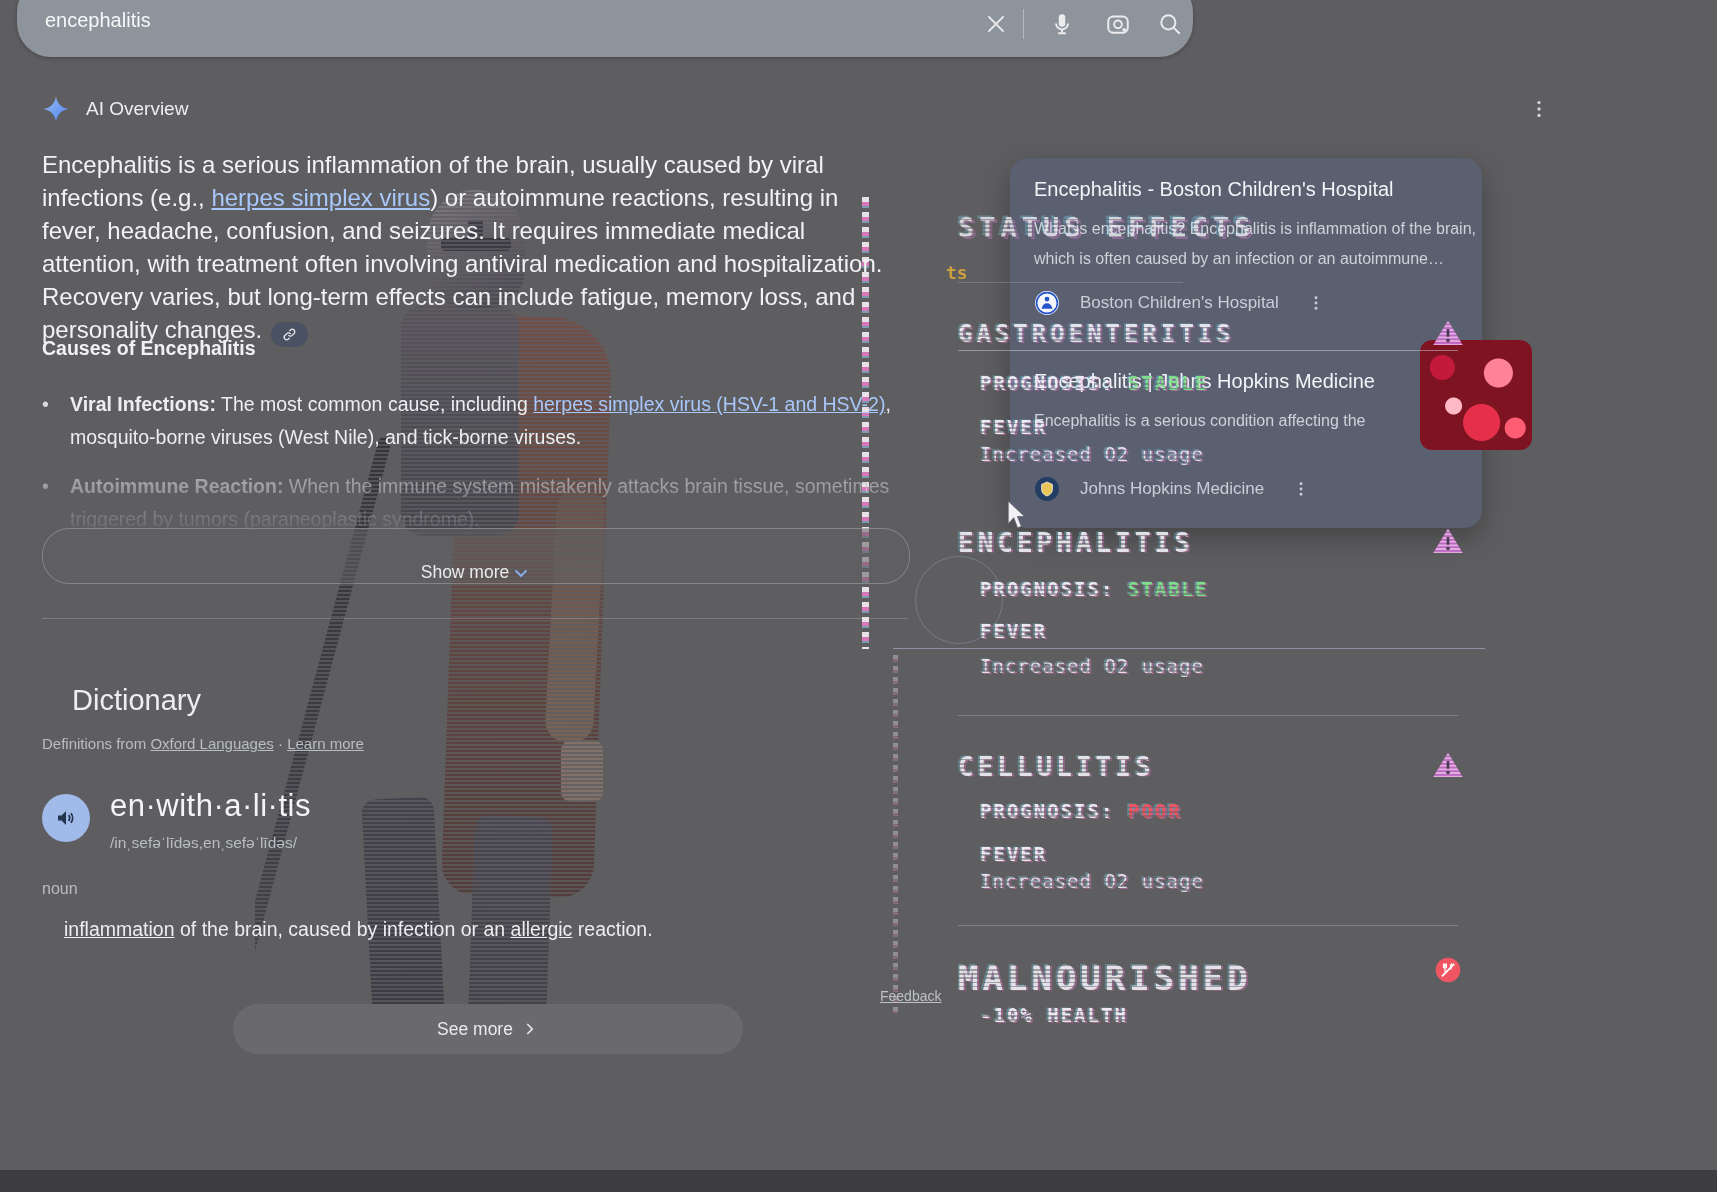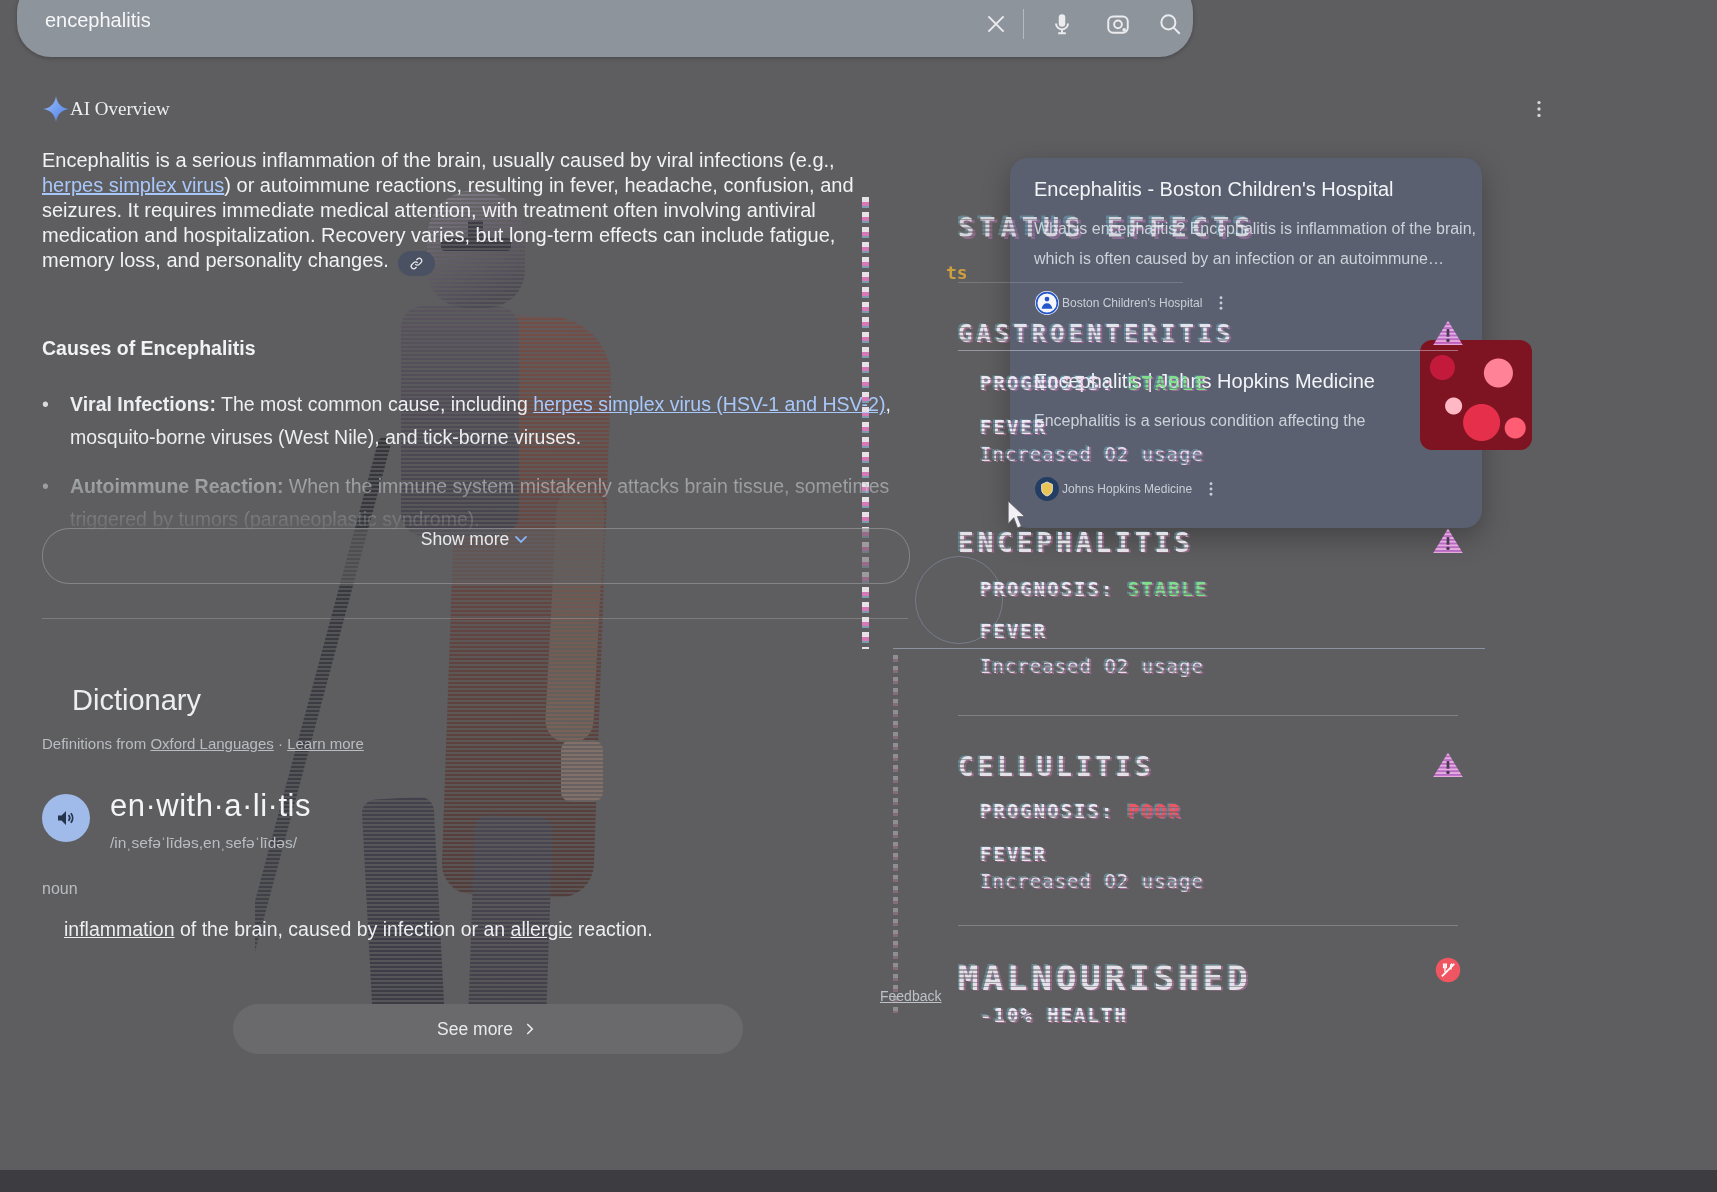--- a/index.html
+++ b/index.html
@@ -40,37 +40,37 @@
 
   
   .searchbar{left:17px;top:-22px;width:1176px;height:79px;background:#8e949c;border-radius:34px;
     box-shadow:0 1px 4px rgba(0,0,0,.25);}
   .search-input{position:absolute;left:26px;top:30px;width:760px;background:transparent;border:none;outline:none;
     color:#f6f7f8;font-size:20px;font-family:"Liberation Sans",sans-serif;}
   .sb-ico{position:absolute;top:33px;width:26px;height:26px;cursor:pointer;}
   .sb-divider{position:absolute;left:1006px;top:31px;width:1px;height:30px;background:#b5bac0;}
 
   
-  .aio-head{left:42px;top:95px;display:flex;align-items:center;font-family:Liberation Serif, serif;}
+  .aio-head{left:42px;top:95px;display:flex;align-items:center;gap:16px;}
   .aio-label{font-size:19px;color:#eceef1;}
   .kebab{left:1528px;top:98px;width:22px;height:22px;cursor:pointer;}
-  .para{left:42px;top:148px;width:858px;font-size:20px;line-height:25px;color:#f0f2f4;}
+  .para{left:42px;top:148px;width:858px;font-size:24px;line-height:33px;color:#f0f2f4;}
   a.glink{color:#a8c7fa;text-decoration:underline;cursor:pointer;}
   .chip{display:inline-flex;align-items:center;justify-content:center;width:37px;height:25px;margin-left:9px;
     border-radius:13px;background:#4a5162;vertical-align:-4px;cursor:pointer;}
   .sec-head{left:42px;top:337px;font-size:19.5px;font-weight:bold;color:#f0f2f4;}
   .bullets{left:42px;top:388px;width:850px;font-size:19.5px;line-height:33px;color:#eceef1;}
   .bullet{display:flex;margin-bottom:16px;}
   .dot{width:28px;flex:none;color:#d9dbde;}
   .faded{color:#c3c6ca;
     -webkit-mask-image:linear-gradient(180deg,rgba(0,0,0,.8),rgba(0,0,0,.05));
             mask-image:linear-gradient(180deg,rgba(0,0,0,.8),rgba(0,0,0,.05));}
   .showmore{left:42px;top:528px;width:866px;height:54px;border-radius:27px;cursor:pointer;
     border:1px solid rgba(232,234,237,.28);background:rgba(97,97,99,.55);
-    display:flex;align-items:flex-start;justify-content:center;gap:2px;font-size:17.5px;color:#e8eaed;}
+    display:flex;align-items:flex-end;justify-content:center;gap:2px;font-size:17.5px;color:#e8eaed;}
   .h-divider{left:42px;top:618px;width:866px;height:1px;background:rgba(232,234,237,.22);}
 
   
   .dict-title{left:42px;top:684px;font-size:29px;color:#eceef1;margin-left:30px;}
   .dict-attr{left:42px;top:735px;font-size:15px;color:#b9bdc2;}
   a.ulink{color:inherit;text-decoration:underline;cursor:pointer;}
   .speaker-btn{left:42px;top:794px;width:48px;height:48px;border-radius:50%;background:#a0bbea;
     display:flex;align-items:center;justify-content:center;cursor:pointer;}
   .headword{left:110px;top:788px;font-size:31px;color:#f2f4f6;letter-spacing:.5px;}
   .phonetic{left:110px;top:834px;font-size:15.5px;color:#b9bdc2;}
@@ -79,21 +79,21 @@
   a.wlink{color:inherit;text-decoration:underline;cursor:pointer;}
   .seemore{left:233px;top:1004px;width:510px;height:50px;border-radius:25px;background:#6a6a6c;cursor:pointer;
     display:flex;align-items:center;justify-content:center;gap:8px;font-size:17.5px;color:#e8eaed;}
   .feedback{left:880px;top:988px;font-size:14px;color:#bdc1c6;text-decoration:underline;cursor:pointer;}
 
   
   .panel{left:1010px;top:158px;width:472px;height:370px;border-radius:18px;background:#5a6070;
     box-shadow:0 10px 28px rgba(0,0,0,.28);}
   .r-title{position:absolute;left:24px;font-size:20px;color:#f2f4f7;cursor:pointer;}
   .r-desc{position:absolute;left:24px;font-size:16px;line-height:30px;color:#ced2d9;width:380px;}
-  .r-src{position:absolute;left:24px;display:flex;align-items:center;gap:2px;font-size:12px;color:#c9ced6;}
+  .r-src{position:absolute;left:24px;display:flex;align-items:center;gap:20px;font-size:17px;color:#c9ced6;}
   .r-kebab{width:18px;height:18px;margin-left:8px;cursor:pointer;}
   .logo{width:26px;height:26px;border-radius:50%;flex:none;}
   .thumb{position:absolute;left:410px;top:182px;width:112px;height:110px;border-radius:12px;
     background:#7e1322;cursor:pointer;
     background-image:radial-gradient(circle at 70% 30%,#ff8296 0 14px,rgba(255,130,150,0) 15px),
       radial-gradient(circle at 30% 60%,#ffb9c4 0 8px,rgba(255,185,196,0) 9px),
       radial-gradient(circle at 55% 75%,#e6304b 0 18px,rgba(230,48,75,0) 19px),
       radial-gradient(circle at 20% 25%,#c3193a 0 12px,rgba(195,25,58,0) 13px),
       radial-gradient(circle at 85% 80%,#ff5d73 0 10px,rgba(255,93,115,0) 11px);}
 

